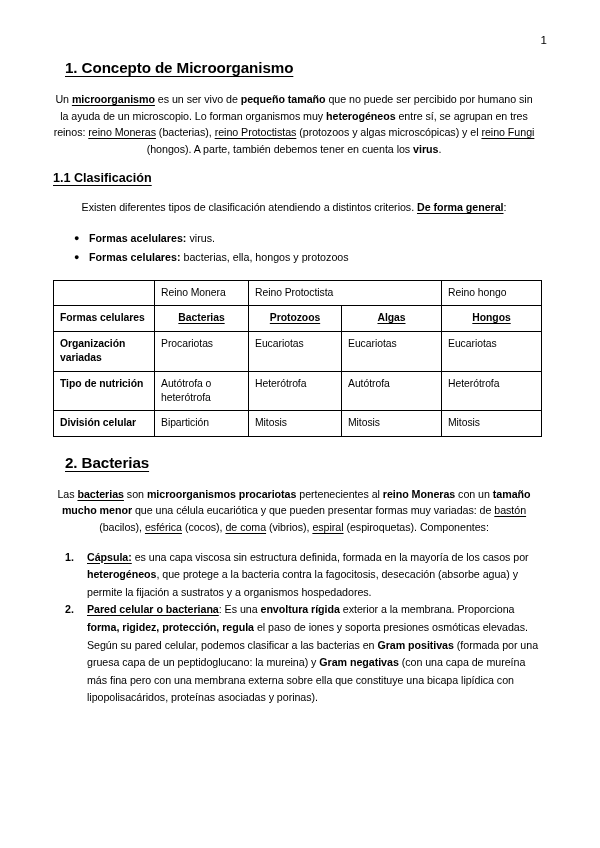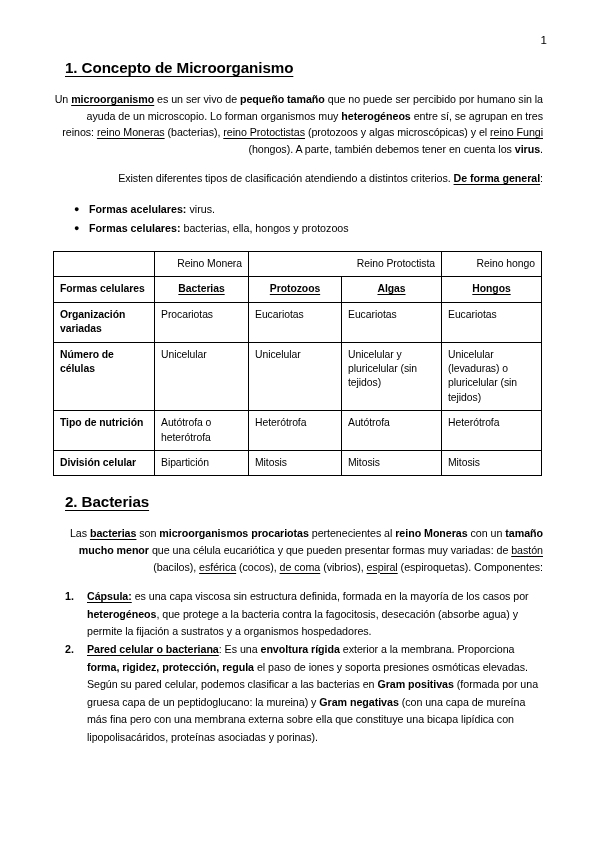--- a/index.html
+++ b/index.html
@@ -50,22 +50,22 @@
     margin: 0 0 13px 0;
     line-height: 16px;
   }
   h2.sub-heading .u {
     text-decoration: underline;
     text-underline-offset: 2.5px;
   }
   p.body-text {
     font-size: 10.7px;
     line-height: 16.6px;
-    margin: 0 4px 13px 0;
-    text-align: right;
+    margin: 0 12px 13px 0;
+    text-align: center;
     letter-spacing: -0.05px;
   }
   .b { font-weight: bold; }
   .ub { font-weight: bold; text-decoration: underline; text-underline-offset: 2px; }
   .un { text-decoration: underline; text-underline-offset: 2px; }
 
   ul.bullets {
     margin: 0 0 14px 0;
     padding-left: 36px;
     list-style: none;
@@ -119,21 +119,21 @@
     font-size: 10.4px;
     line-height: 14.4px;
     padding: 5px 6px 5px 6px;
     vertical-align: top;
     letter-spacing: -0.05px;
   }
   table.kingdom-table td.rowhead {
     font-weight: bold;
   }
   table.kingdom-table td.center {
-    text-align: right;
+    text-align: left;
     vertical-align: middle;
   }
   table.kingdom-table td.center-u {
     text-align: center;
     vertical-align: middle;
     font-weight: bold;
     text-decoration: underline;
     text-underline-offset: 2px;
   }
   .col1 { width: 101px; }
@@ -155,20 +155,21 @@
 <div class="page">
 
   <div class="page-number">1</div>
 
   <div class="content">
 
     <h1 class="section-heading"><span class="u">1. Concepto de Microorganismo</span></h1>
 
     <p class="body-text"><span>Un </span><span class="ub">microorganismo</span><span> es un ser vivo de </span><span class="b">pequeño tamaño</span><span> que no puede ser percibido por humano sin la ayuda de un microscopio. Lo forman organismos muy </span><span class="b">heterogéneos</span><span> entre sí, se agrupan en tres reinos: </span><span class="un">reino Moneras</span><span> (bacterias), </span><span class="un">reino Protoctistas</span><span> (protozoos y algas microscópicas) y el </span><span class="un">reino Fungi</span><span> (hongos).  A parte, también debemos tener en cuenta los </span><span class="b">virus</span><span>.</span></p>
 
+    <h2 class="sub-heading"><span class="u">1.1 Clasificación</span></h2>
 
     <p class="body-text"><span>Existen diferentes tipos de clasificación atendiendo a distintos criterios.  </span><span class="ub">De forma general</span><span>:</span></p>
 
     <ul class="bullets">
       <li><span class="dot">●</span><span class="b">Formas acelulares:</span><span> virus.</span></li>
       <li><span class="dot">●</span><span class="b">Formas celulares:</span><span> bacterias, ella, hongos y protozoos</span></li>
     </ul>
 
     <table class="kingdom-table">
       <colgroup>
@@ -192,27 +193,20 @@
           <td class="center-u">Algas</td>
           <td class="center-u">Hongos</td>
         </tr>
         <tr class="r-2">
           <td class="rowhead">Organización variadas</td>
           <td>Procariotas</td>
           <td>Eucariotas</td>
           <td>Eucariotas</td>
           <td>Eucariotas</td>
         </tr>
-        <tr class="r-3">
-          <td class="rowhead">Número de células</td>
-          <td>Unicelular</td>
-          <td>Unicelular</td>
-          <td>Unicelular y pluricelular (sin tejidos)</td>
-          <td>Unicelular (levaduras) o pluricelular (sin tejidos)</td>
-        </tr>
         <tr class="r-4">
           <td class="rowhead">Tipo de nutrición</td>
           <td>Autótrofa o heterótrofa</td>
           <td>Heterótrofa</td>
           <td>Autótrofa</td>
           <td>Heterótrofa</td>
         </tr>
         <tr class="r-6">
           <td class="rowhead">División celular</td>
           <td>Bipartición</td>

